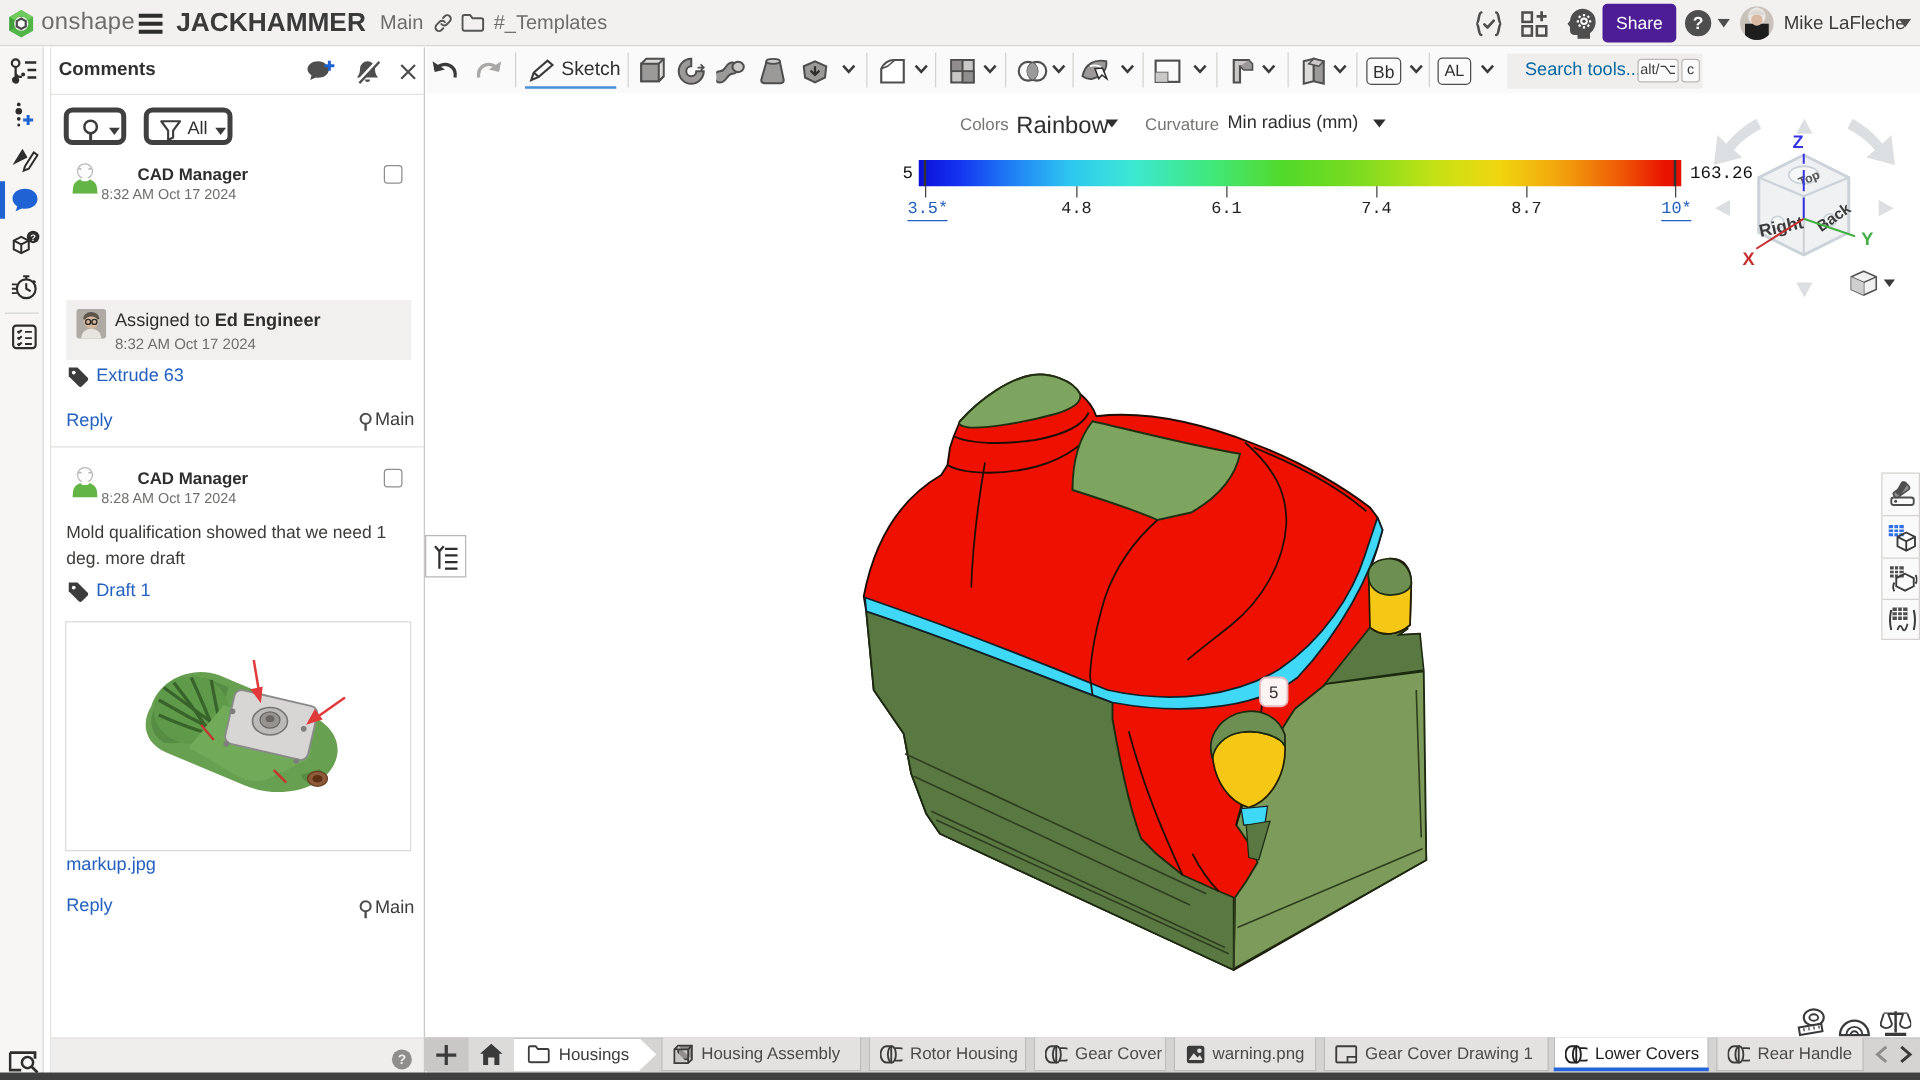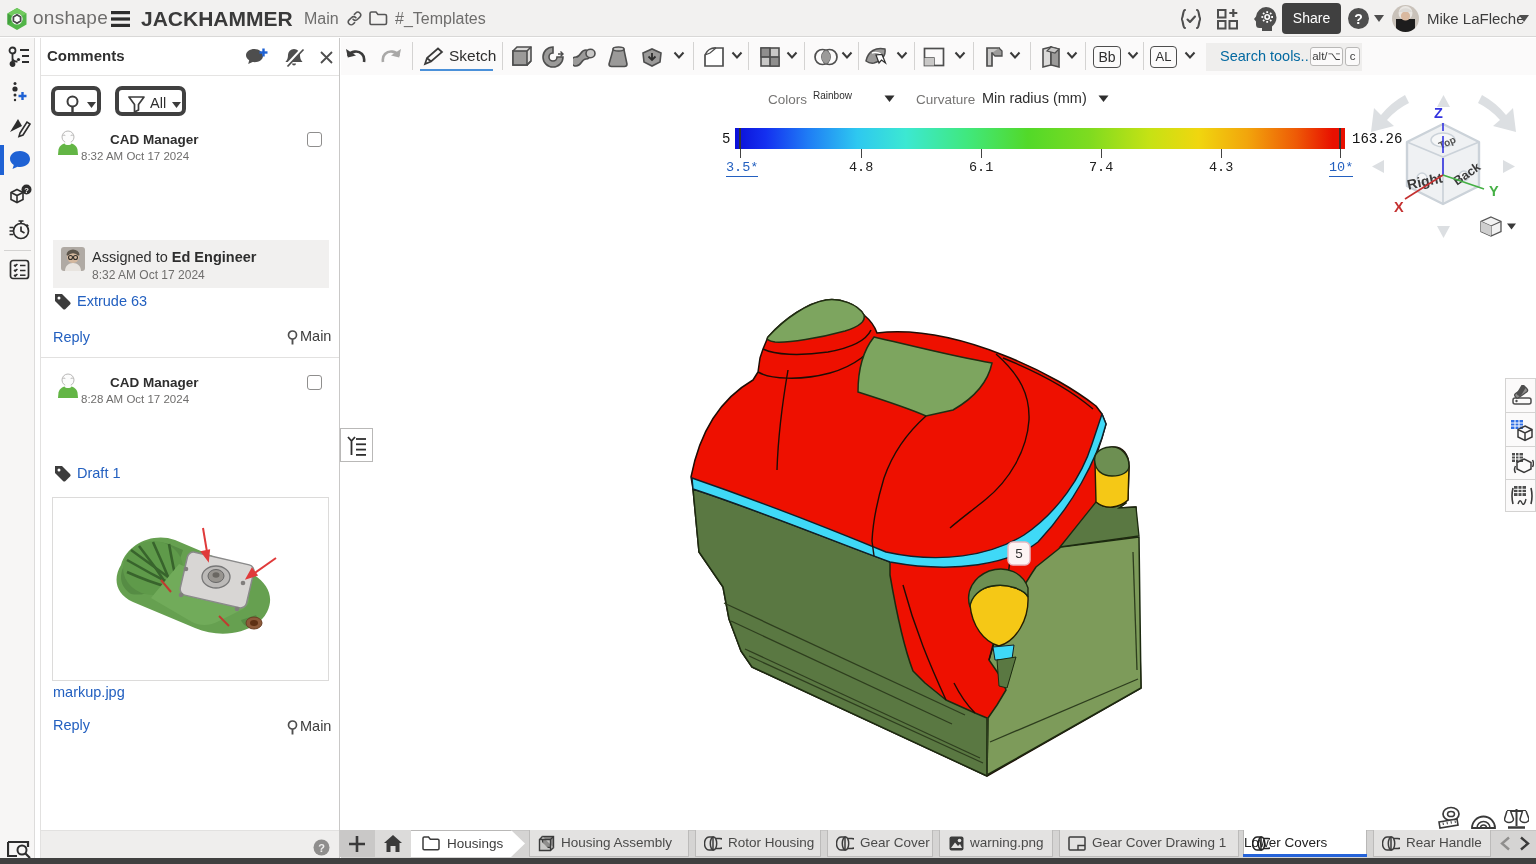--- a/index.html
+++ b/index.html
@@ -7,21 +7,21 @@
   font-family:"Liberation Sans", sans-serif; }
 #page { position:relative; width:1536px; height:617px;padding-left:28px; }
 .abs { position:absolute; }
 
 #topbar { position:absolute; left:0; top:0; width:1536px; height:37px;
   background:#f2f1f0; border-bottom:1px solid #d9d8d7; }
 #docname { position:absolute; left:141px; top:7px; font-size:21px; font-weight:bold;
   color:#3a3a3a; letter-spacing:0px; }
 .graytxt { color:#6e6d6c; }
 #sharebtn { position:absolute; left:1282px; top:3px; width:59px; height:31px;
-  background:#404040; color:#fff; font-size:14px; border-radius:4px;
+  background:#4c1d95; color:#fff; font-size:14px; border-radius:4px;
   text-align:center; line-height:31px; }
 
 #leftrail { position:absolute; left:0; top:38px; width:35px; height:826px;
   background:#f7f6f5; border-right:1px solid #dddcdb; }
 
 #panel { position:absolute; left:40px; top:38px; width:300px; height:826px;
   background:#fff; border-left:1px solid #e2e1e0; border-right:1px solid #c9c8c7; }
 #panelhead { position:absolute; left:0; top:0; width:298px; height:38px;
   border-bottom:1px solid #e5e4e3; }
 #paneltitle { position:absolute; left:6px; top:9px; font-size:15px; font-weight:bold; color:#303030;}
@@ -274,20 +274,21 @@
 
     <svg class="abs" style="left:16px;top:334px" width="22" height="26" viewBox="0 0 22 26">
       <circle cx="11" cy="8" r="6" fill="#fcfcfc" stroke="#b9b8b7" stroke-width="1"></circle>
       <path d="M11 14 c-5 0-8.5 2.5-9.5 6.5 L1 26 H21 l-.5-5.5 C19.5 16.5 16 14 11 14 Z" fill="#63b545"></path>
       <path d="M7.5 14.8 C8.3 16.4 13.7 16.4 14.5 14.8 L13.5 13 h-5 Z" fill="#fcfcfc"></path>
       <path d="M5.5 6.5 q1.5-1 2.8 0 M13.7 6.5 q1.5-1 2.8 0" stroke="#b9b8b7" fill="none"></path>
     </svg>
     <div class="abs cname" style="left:40px;top:337px;">CAD Manager</div>
     <div class="checkbox" style="left:266px;top:337px;"></div>
     <div class="abs cdate" style="left:40px;top:355px;">8:28 AM Oct 17 2024</div>
+    <div class="abs ctext" style="left:12px;top:377px;width:283px;">Mold qualification showed that we need 1 deg. more draft</div>
     <svg class="abs" style="left:13px;top:427px" width="17" height="17" viewBox="0 0 17 17">
       <path d="M1 1 H8 L16 9 a1.8 1.8 0 0 1 0 2.5 L11.5 16 a1.8 1.8 0 0 1-2.5 0 L1 8 Z" fill="#3c3c3c"></path>
       <circle cx="5" cy="5" r="1.5" fill="#fff"></circle>
     </svg>
     <div class="abs blink" style="left:36px;top:427px;">Draft 1</div>
 
     <div class="abs" style="left:11px;top:459px;width:277px;height:184px;border:1px solid #dcdbda;background:#fff;">
       <svg class="abs" style="left:38px;top:22px" width="205" height="142" viewBox="0 0 205 142">
         <g>
           <path d="M30 45 C36 24 62 12 84 20 L150 48 C174 58 185 74 176 92 C166 112 132 120 104 108 L42 82 C24 74 22 58 30 45 Z" fill="#66a050"></path>
@@ -475,21 +476,21 @@
     <div class="abs" style="left:865px;top:5px;width:156px;height:28px;background:#efeeed;">
       <div class="abs" style="left:14px;top:5px;font-size:14.5px;color:#0369a1;">Search tools...</div>
       <div class="abs" style="left:104px;top:4px;width:33px;height:19px;background:#fbfafa;border:1px solid #b9b8b7;border-radius:3px;font-size:11.5px;color:#3c3c3c;text-align:center;line-height:17px;">alt/⌥</div>
       <div class="abs" style="left:139px;top:4px;width:15px;height:19px;background:#fbfafa;border:1px solid #b9b8b7;border-radius:3px;font-size:11.5px;color:#3c3c3c;text-align:center;line-height:17px;">c</div>
     </div>
   </div>
 
   <div id="canvas"></div>
 
   <div class="abs" style="left:768px;top:92px;font-size:13.5px;color:#767574;">Colors</div>
-  <div class="abs" style="left:813px;top:90px;font-size:10px;color:#2e2e2e;">Rainbow</div>
+  <div class="abs" style="left:813px;top:90px;font-size:19px;color:#2e2e2e;">Rainbow</div>
   <svg class="abs" style="left:884px;top:95px" width="11" height="8" viewBox="0 0 11 8">
       <path d="M0.5 0.5 h10 L5.5 7 Z" fill="#2e2e2e"></path>
     </svg>
   <div class="abs" style="left:916px;top:92px;font-size:13.5px;color:#767574;">Curvature</div>
   <div class="abs" style="left:982px;top:90px;font-size:14.5px;color:#2e2e2e;">Min radius (mm)</div>
   <svg class="abs" style="left:1098px;top:95px" width="11" height="8" viewBox="0 0 11 8">
       <path d="M0.5 0.5 h10 L5.5 7 Z" fill="#2e2e2e"></path>
     </svg>
 
   <div class="abs mono" style="left:722px;top:131px;font-size:14px;color:#111;">5</div>
@@ -500,21 +501,21 @@
   <div class="abs" style="left:740px;top:149px;width:1px;height:9px;background:#444;"></div>
   <div class="abs" style="left:861px;top:149px;width:1px;height:9px;background:#444;"></div>
   <div class="abs" style="left:981px;top:149px;width:1px;height:9px;background:#444;"></div>
   <div class="abs" style="left:1101px;top:149px;width:1px;height:9px;background:#444;"></div>
   <div class="abs" style="left:1221px;top:149px;width:1px;height:9px;background:#444;"></div>
   <div class="abs" style="left:1340px;top:149px;width:1px;height:9px;background:#444;"></div>
   <div class="abs mono" style="left:726px;top:160px;font-size:13.5px;color:#2360c0;border-bottom:1px solid #2360c0;padding-bottom:1px;">3.5*</div>
   <div class="abs mono" style="left:849px;top:160px;font-size:13.5px;color:#222;">4.8</div>
   <div class="abs mono" style="left:969px;top:160px;font-size:13.5px;color:#222;">6.1</div>
   <div class="abs mono" style="left:1089px;top:160px;font-size:13.5px;color:#222;">7.4</div>
-  <div class="abs mono" style="left:1209px;top:160px;font-size:13.5px;color:#222;">4.3</div>
+  <div class="abs mono" style="left:1209px;top:160px;font-size:13.5px;color:#222;">8.7</div>
   <div class="abs mono" style="left:1329px;top:160px;font-size:13.5px;color:#2360c0;border-bottom:1px solid #2360c0;padding-bottom:1px;">10*</div>
 
   <svg class="abs" style="left:1361px;top:85px" width="175" height="165" viewBox="0 0 175 165">
     <g fill="#dcdfe2">
       <path d="M76 22 L82.5 10 L89 22 Z"></path>
       <path d="M76 141 L82.5 153 L89 141 Z"></path>
       <path d="M23 75 L11 81.5 L23 88 Z"></path>
       <path d="M142 75 L154 81.5 L142 88 Z"></path>
     </g>
     <g fill="#dcdfe2">
@@ -779,21 +780,21 @@
       <path d="M10 14 V9.5 H17" fill="none" stroke="#3c3c3c" stroke-width="1.4"></path>
     </svg>
     <span style="margin-left:32px;">Gear Cover Drawing 1</span>
   </div>
   <div class="tab" style="left:1243px;width:124px;background:#fff;border-color:#b9b8b7;color:#222;">
     <svg class="abs" style="left:8px;top:5px" width="18" height="17" viewBox="0 0 18 17">
       <path d="M5 2 h4 v13 h-4 a4.5 6.5 0 0 1 0-13 Z" fill="none" stroke="#222" stroke-width="1.5"></path>
       <ellipse cx="9.5" cy="8.5" rx="3.2" ry="6.5" fill="none" stroke="#222" stroke-width="1.5"></ellipse>
       <path d="M12 3.5 h3.5 a6.5 5 0 0 1 0 10 H12" fill="none" stroke="#222" stroke-width="1.5"></path>
     </svg>
-    <span style="">Lower Covers</span>
+    <span style="margin-left:32px;">Lower Covers</span>
     <div class="abs" style="left:-1px;bottom:-1px;width:124px;height:3px;background:#2563d9;"></div>
   </div>
   <div class="tab" style="left:1373px;width:118px;">
     <svg class="abs" style="left:8px;top:5px" width="18" height="17" viewBox="0 0 18 17">
       <path d="M5 2 h4 v13 h-4 a4.5 6.5 0 0 1 0-13 Z" fill="none" stroke="#3c3c3c" stroke-width="1.5"></path>
       <ellipse cx="9.5" cy="8.5" rx="3.2" ry="6.5" fill="none" stroke="#3c3c3c" stroke-width="1.5"></ellipse>
       <path d="M12 3.5 h3.5 a6.5 5 0 0 1 0 10 H12" fill="none" stroke="#3c3c3c" stroke-width="1.5"></path>
     </svg>
     <span style="margin-left:32px;">Rear Handle</span>
   </div>

